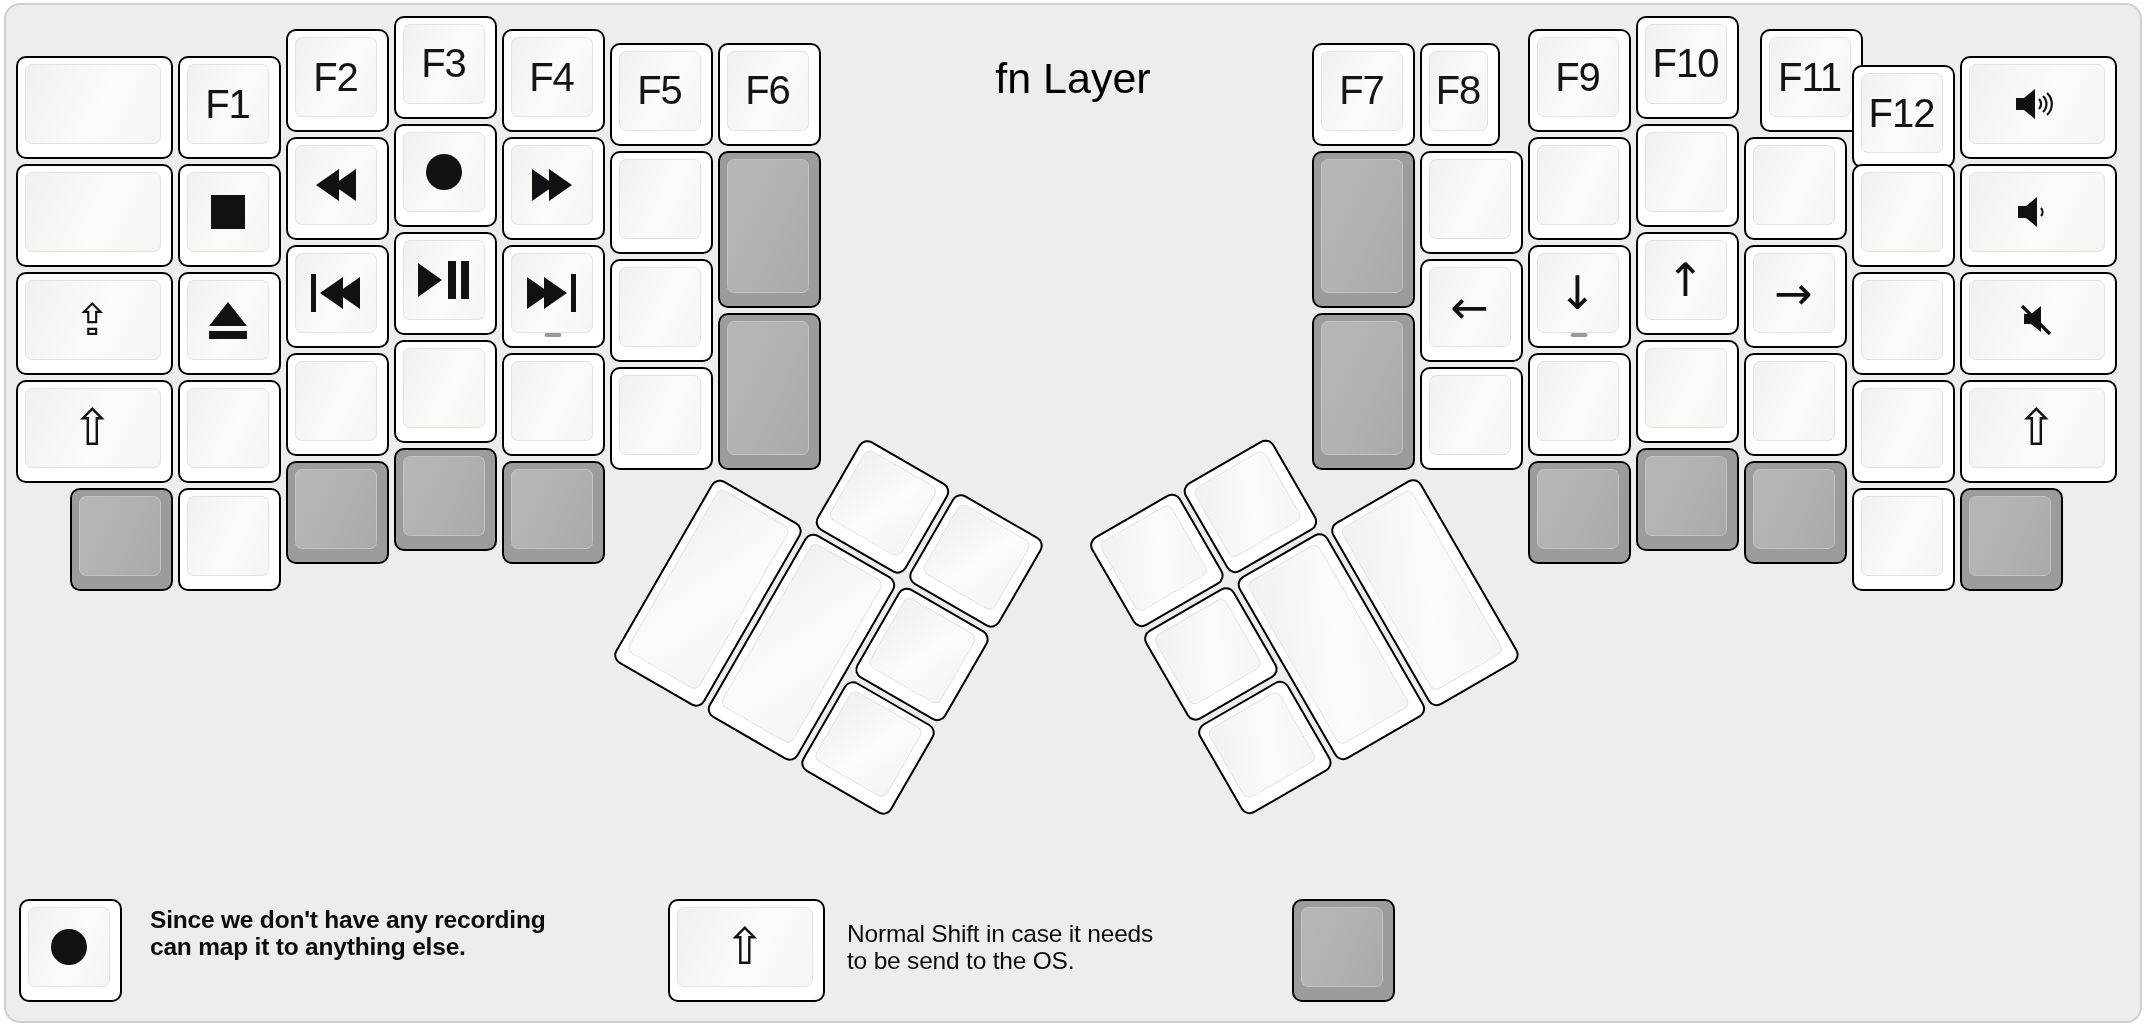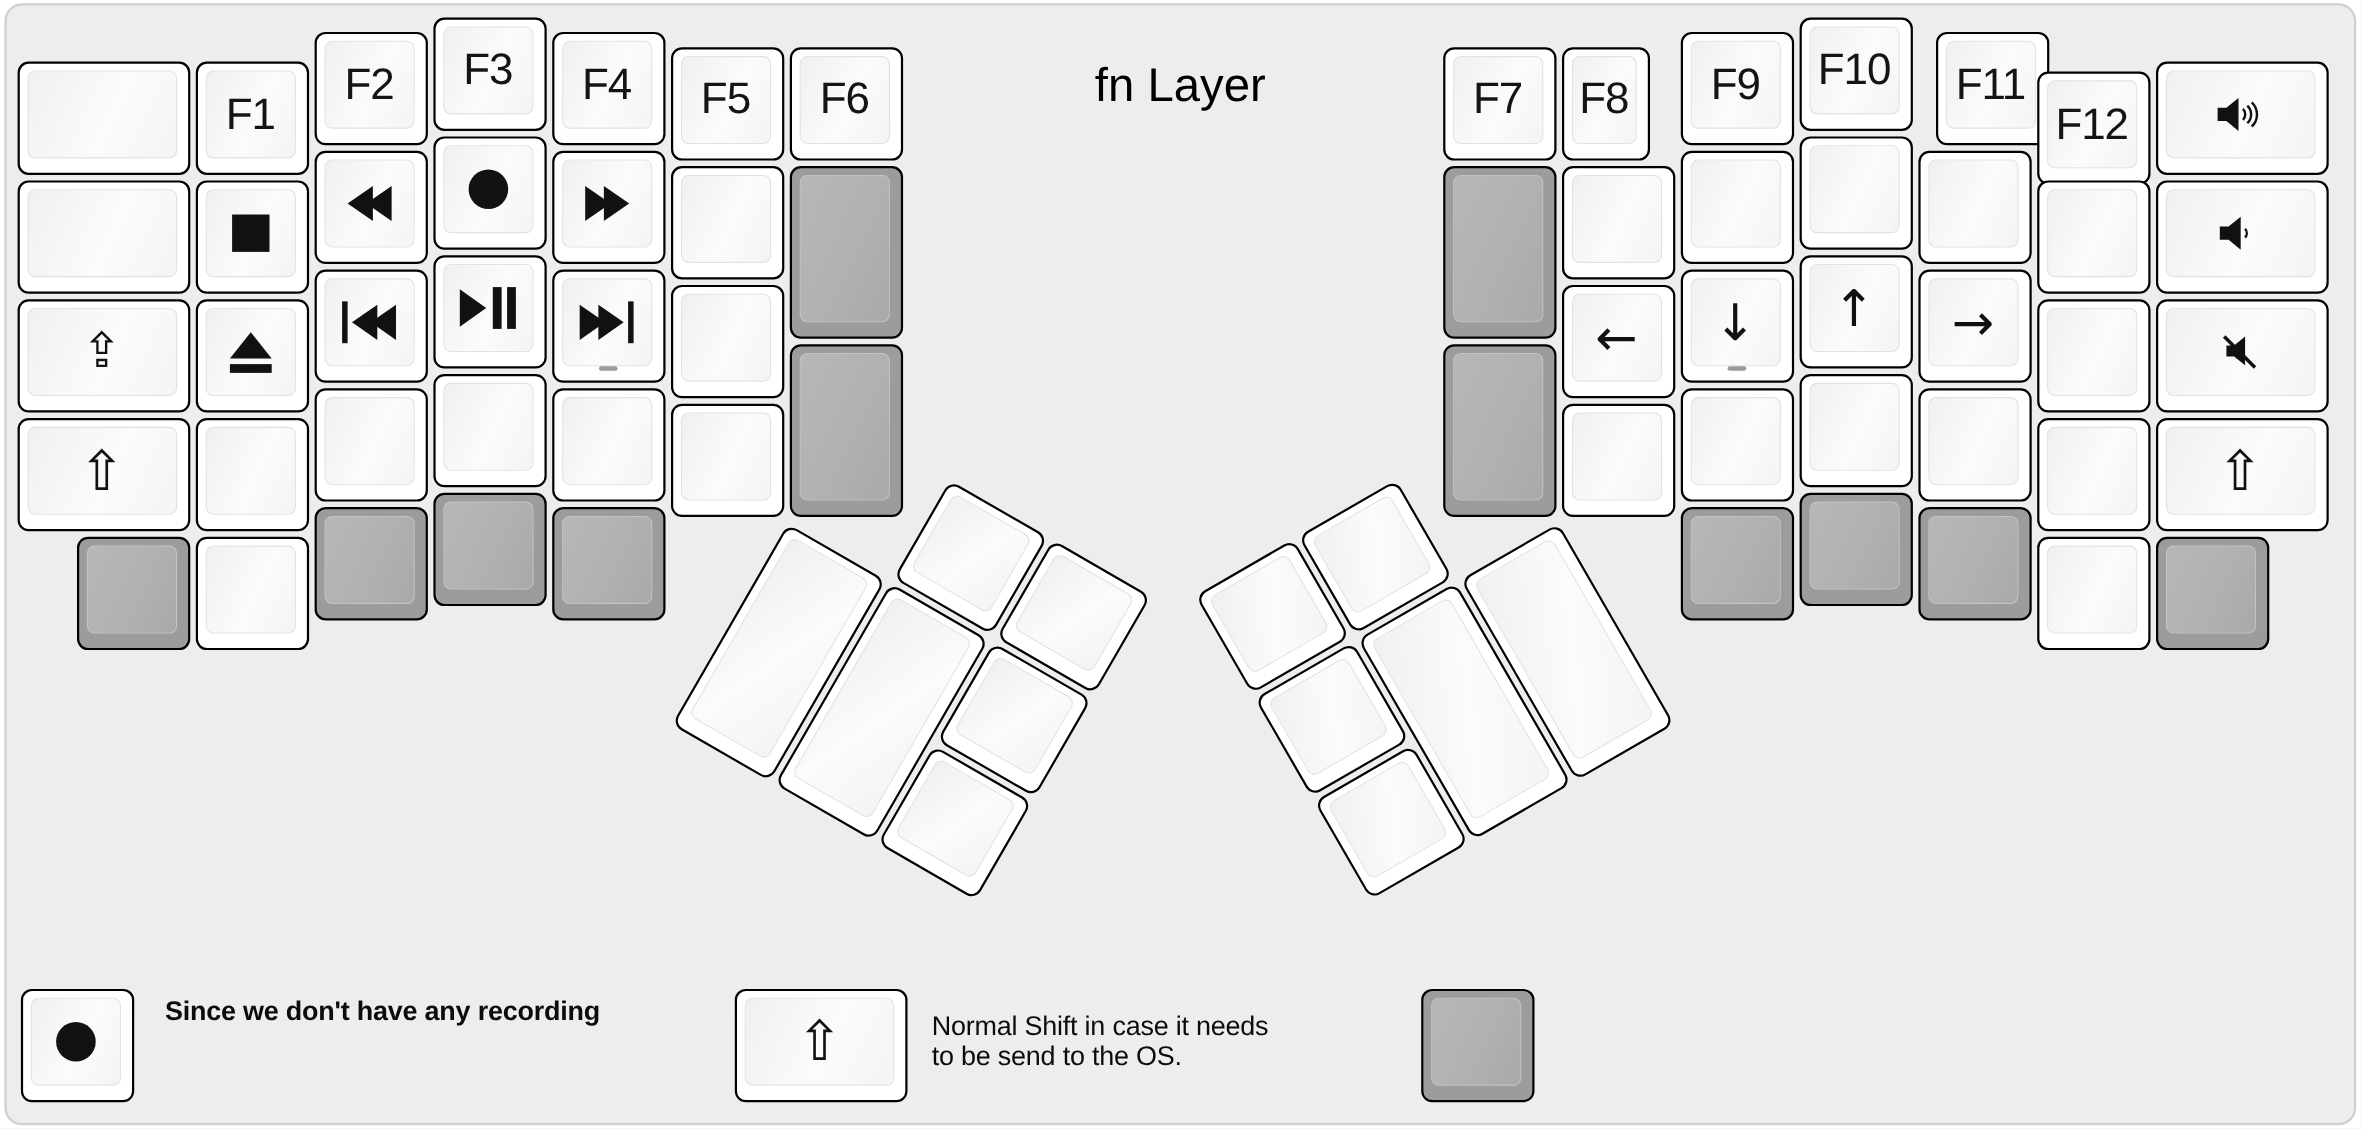--- a/index.html
+++ b/index.html
@@ -403,20 +403,21 @@
 </div>
 
 <div id="legend">
     <div class="key" style="left: 19px; top: 899px; width: 103px; height: 103px;">
       <div class="ktop">
         <div class="g-dot"></div>
       </div>
     </div>
     <div class="note-text" style="left: 150px; top: 906px; font-weight: bold;">
       <div>Since we don't have any recording</div>
+      <div>can map it to anything else.</div>
     </div>
     <div class="key" style="left: 668px; top: 899px; width: 157px; height: 103px;">
       <div class="ktop">
         <span class="sym shift">⇧</span>
       </div>
     </div>
     <div class="note-text" style="left: 847px; top: 920px;">
       <div>Normal Shift in case it needs</div>
       <div>to be send to the OS.</div>
     </div>

